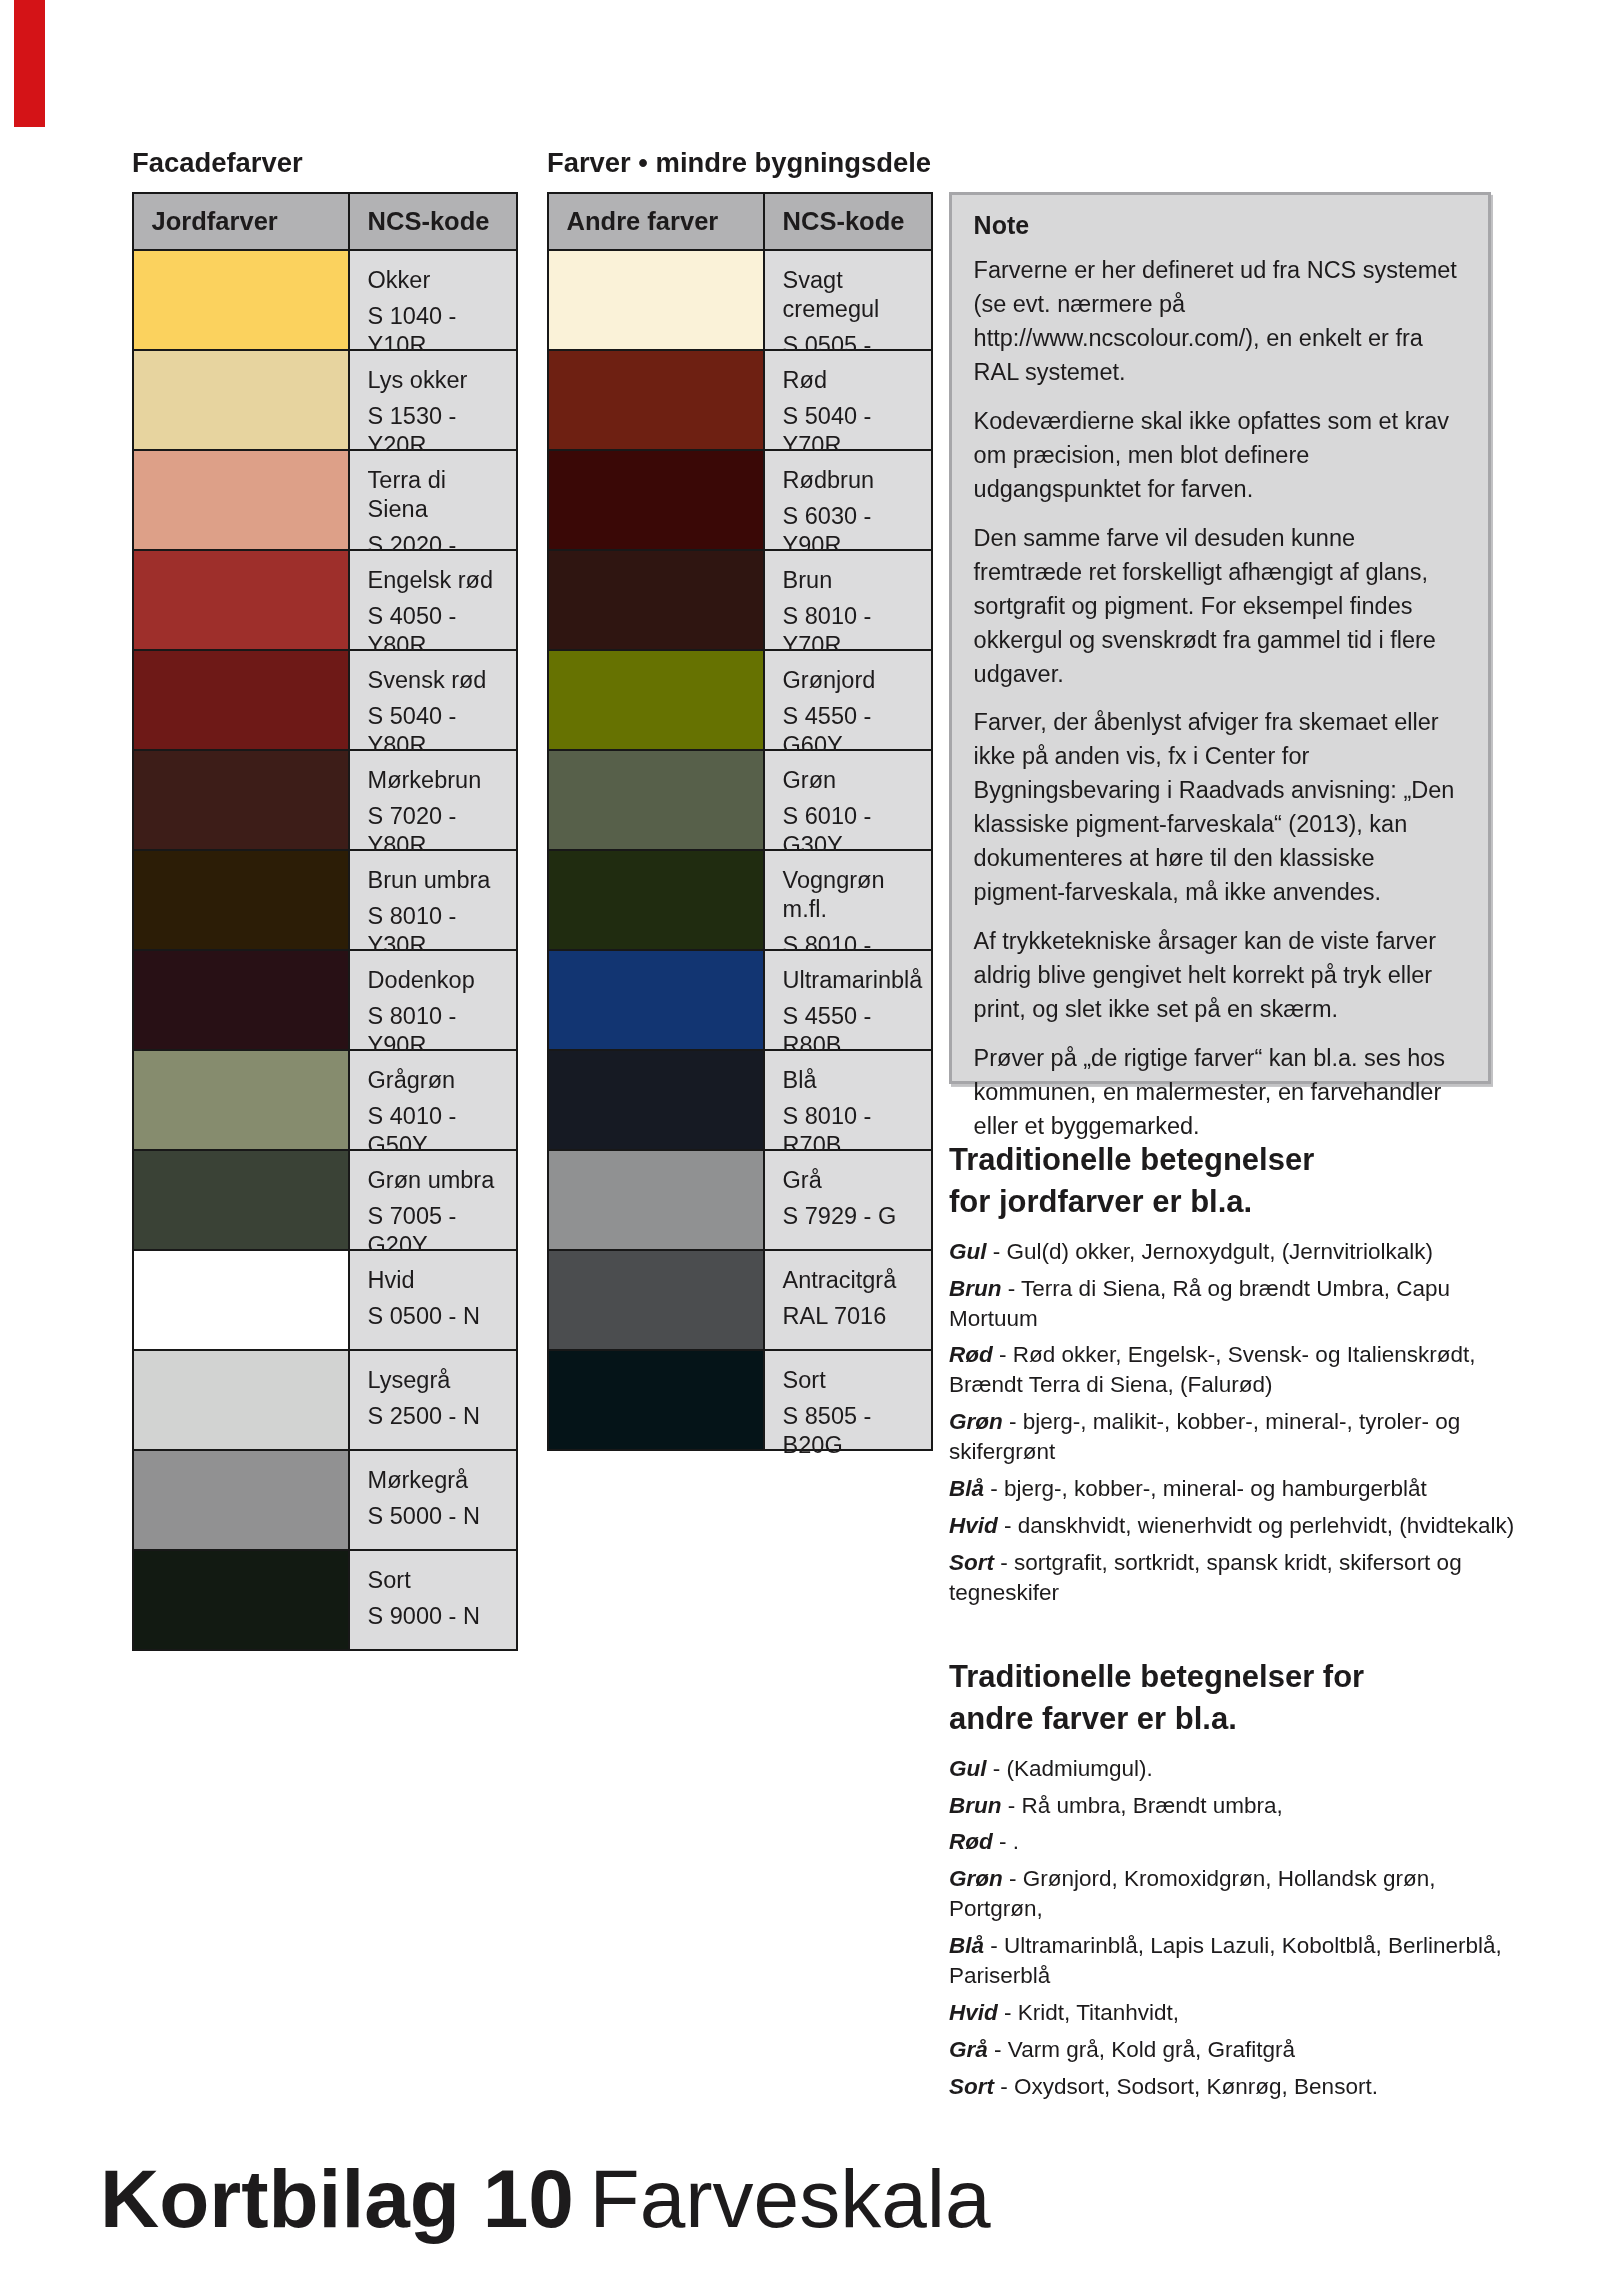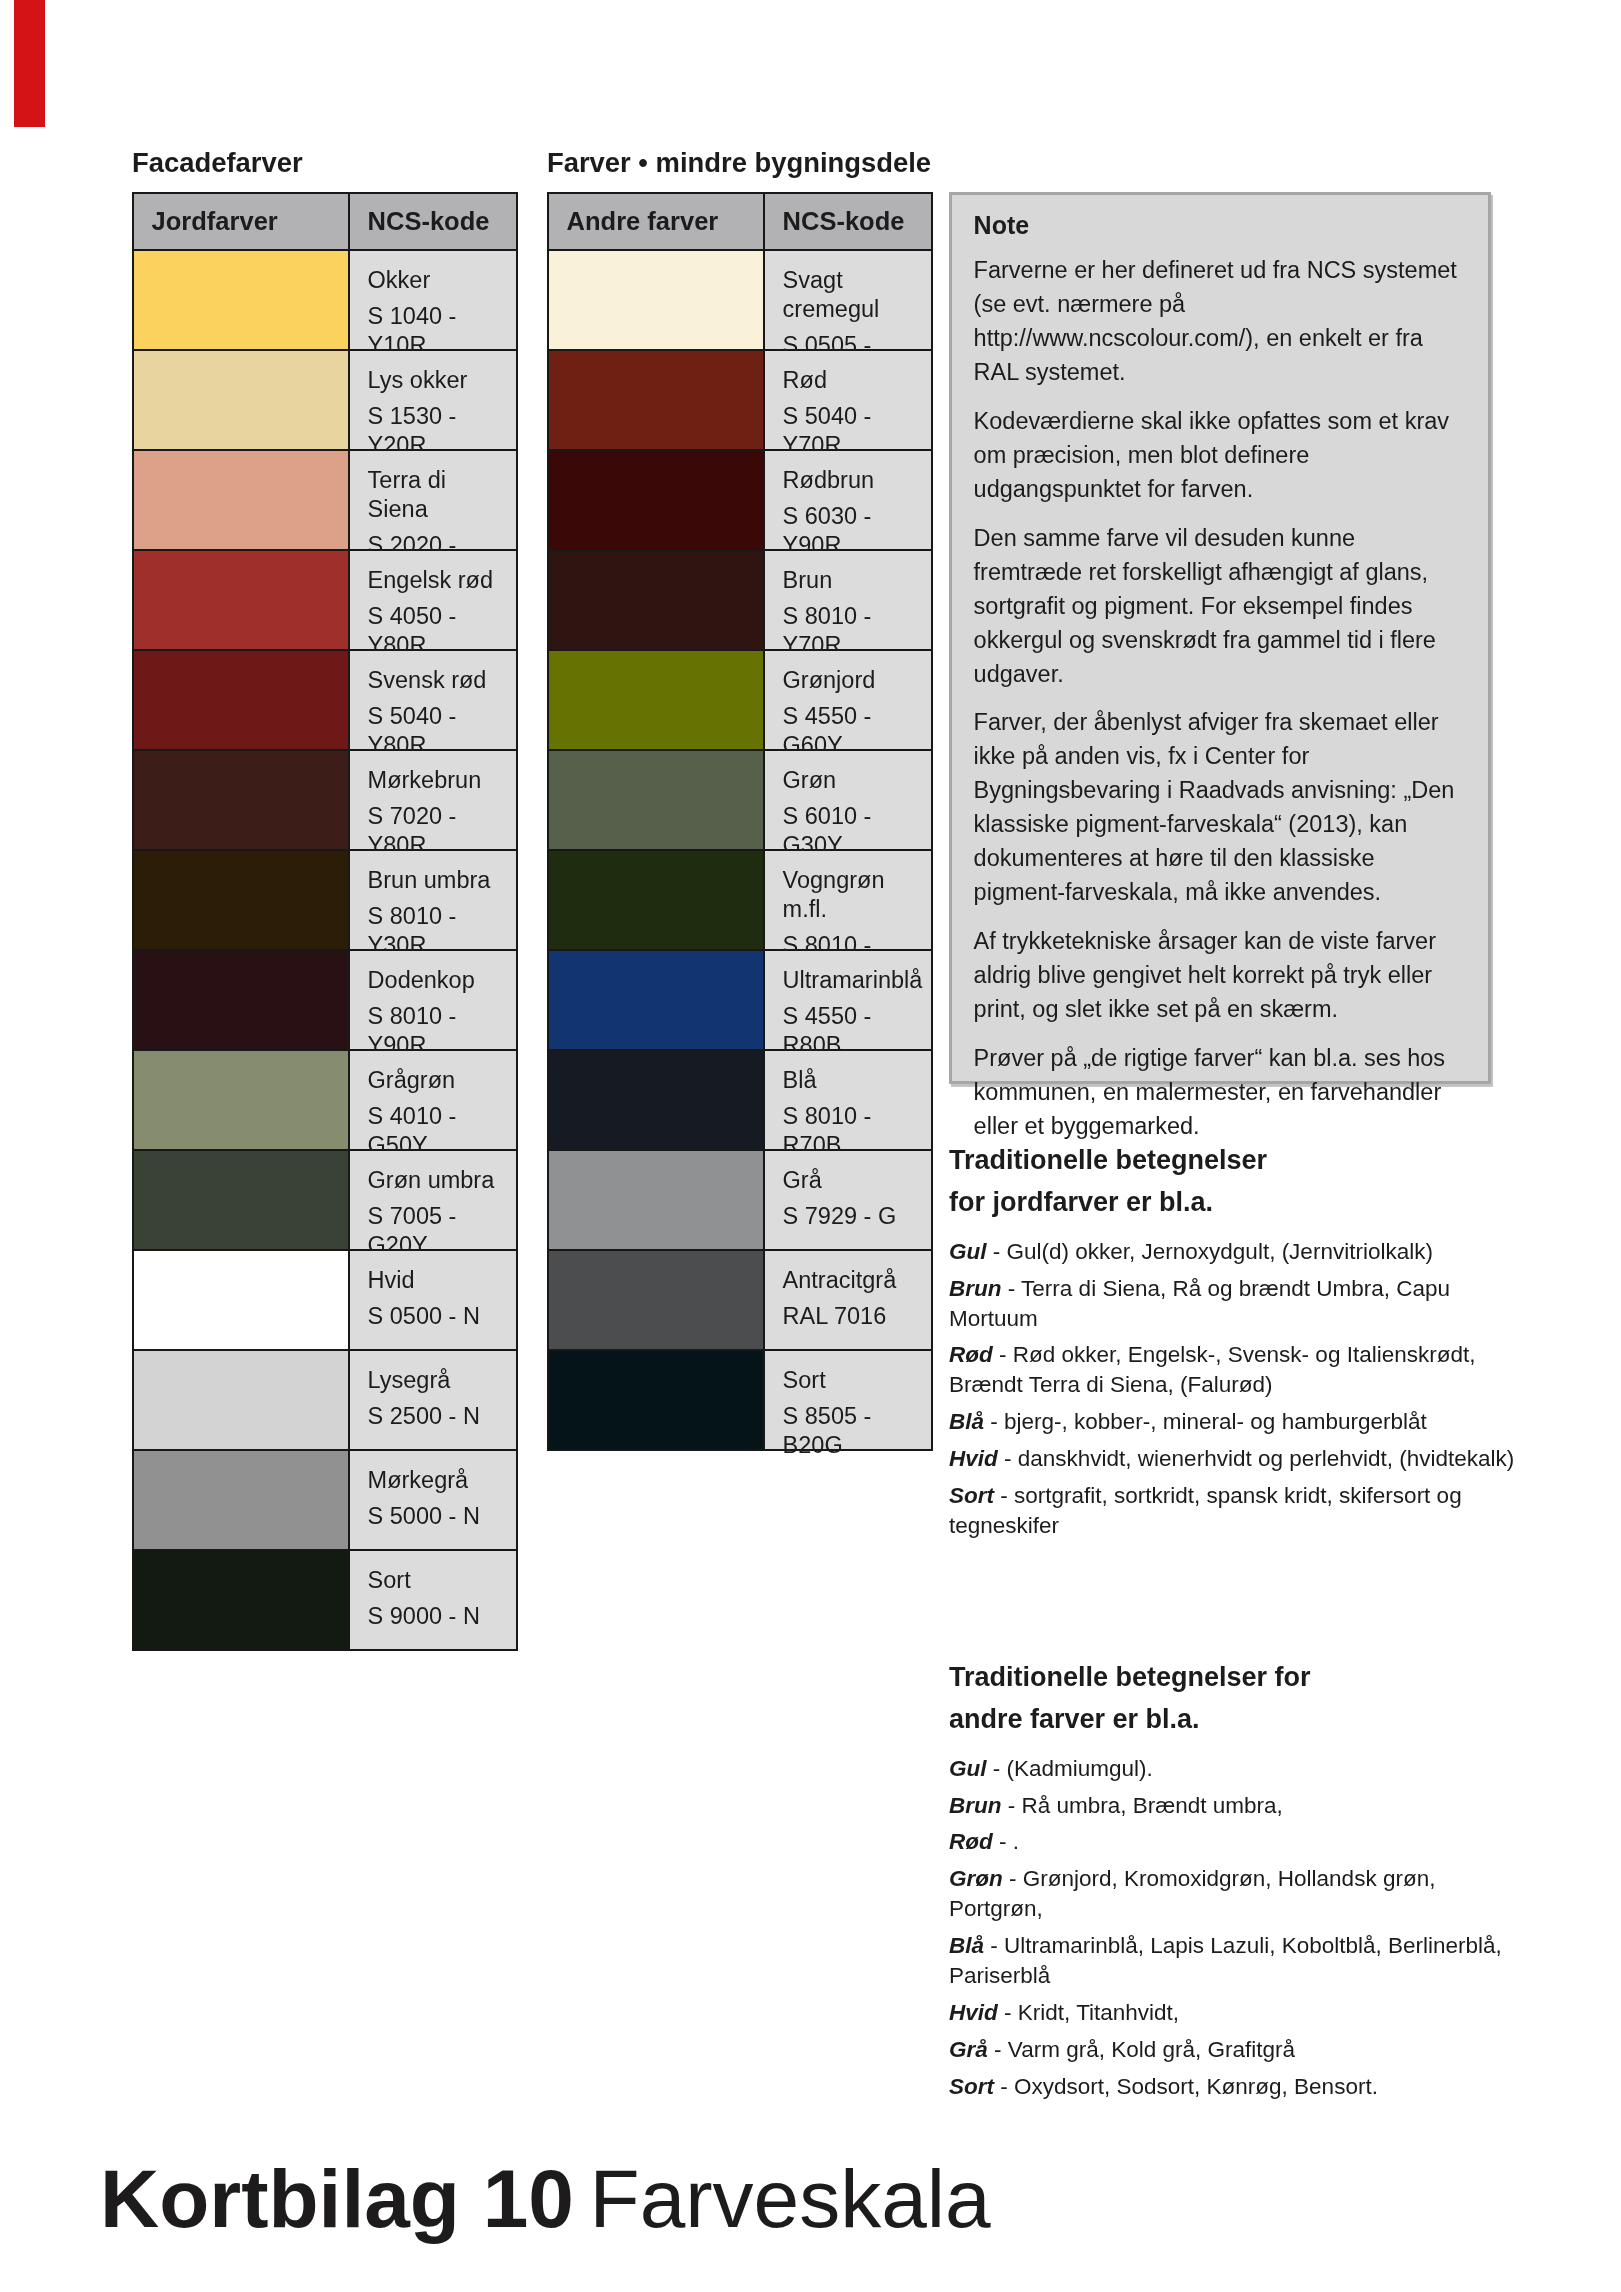--- a/index.html
+++ b/index.html
@@ -44,21 +44,21 @@
     box-shadow:2px 2.9px 0 rgba(120,120,125,.45);
     padding:15.7px 21.6px 0 21.6px;
   }
   .note-title{font-size:25px;font-weight:bold;margin:0 0 13.7px 0;}
   .note-box p{font-size:23.5px;line-height:34px;margin:0 0 14.7px 0;}
 
   
   .section{position:absolute;left:949px;width:567px;}
   .sec-jord{top:1139px;}
   .sec-andre{top:1656px;}
-  .sec-heading{font-size:27px;font-weight:bold;line-height:42px;margin:0 0 13.7px 0;}
+  .sec-heading{font-size:31px;font-weight:bold;line-height:42px;margin:0 0 13.7px 0;}
   .entry{font-size:22.5px;line-height:30px;margin:0 0 6.9px 0;}
   .entry .term{font-weight:bold;font-style:italic;}
 
   
   .footer-title{position:absolute;left:100px;top:2154px;font-size:82px;line-height:90px;white-space:nowrap;}
   .footer-title .fb{font-weight:bold;}
   .footer-title .fr{font-weight:normal;margin-left:15.7px;}
 </style>
 </head>
 <body>
@@ -320,20 +320,21 @@
       <span>for jordfarver er bl.a.</span>
     </div>
     <div>
 
         <p class="entry"><span class="term">Gul</span> <span>- Gul(d) okker, Jernoxydgult, (Jernvitriolkalk)</span></p>
 
         <p class="entry"><span class="term">Brun</span> <span>- Terra di Siena, Rå og brændt Umbra, Capu Mortuum</span></p>
 
         <p class="entry"><span class="term">Rød</span> <span>- Rød okker, Engelsk-, Svensk- og Italienskrødt, Brændt Terra di Siena, (Falurød)</span></p>
 
+        <p class="entry"><span class="term">Grøn</span> <span>- bjerg-, malikit-, kobber-, mineral-, tyroler- og skifergrønt</span></p>
 
         <p class="entry"><span class="term">Blå</span> <span>- bjerg-, kobber-, mineral- og hamburgerblåt</span></p>
 
         <p class="entry"><span class="term">Hvid</span> <span>- danskhvidt, wienerhvidt og perlehvidt, (hvidtekalk)</span></p>
 
         <p class="entry"><span class="term">Sort</span> <span>- sortgrafit, sortkridt, spansk kridt, skifersort og tegneskifer</span></p>
       </div>
   </div>
 
   <div class="section sec-andre">

